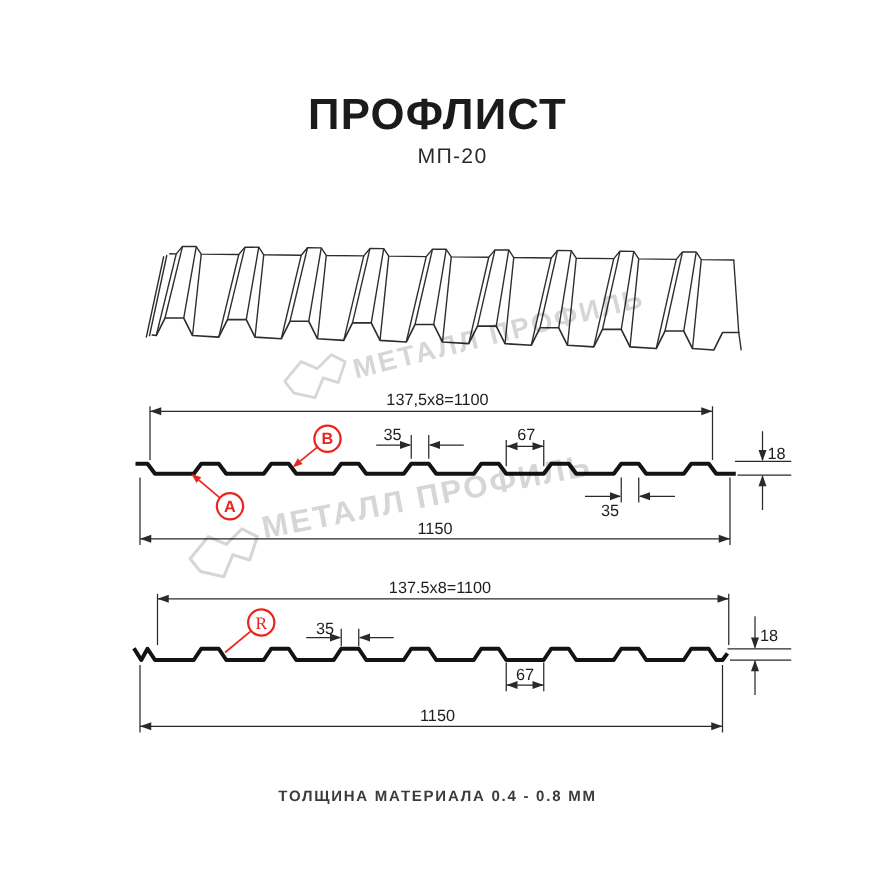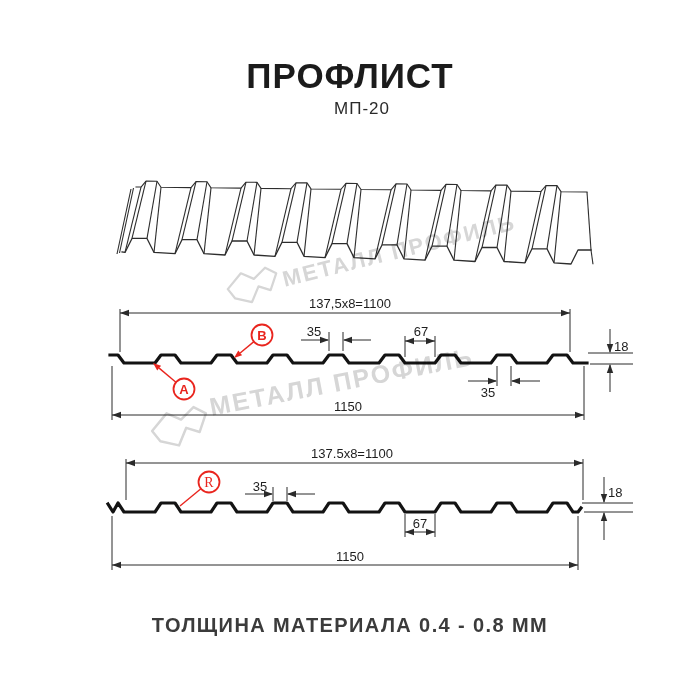--- a/index.html
+++ b/index.html
@@ -1,23 +1,23 @@
 <!DOCTYPE html>
 <html><head>
 <meta charset="utf-8">
 <style>
   html,body{margin:0;padding:0;background:#fff;}
   body{width:700px;height:700px;overflow:hidden;font-family:"Liberation Sans",sans-serif;position:relative;}
-  .stage{position:absolute;left:0;top:0;width:700px;height:500px;background:#fff;}
+  .stage{position:absolute;left:0;top:16px;width:700px;height:500px;background:#fff;}
   .title{position:absolute;left:0;right:0;top:56px;text-align:center;
          font-size:35px;font-weight:bold;color:#1b1b1b;letter-spacing:1px;}
   .subtitle{position:absolute;left:0;right:0;top:99px;text-align:center;
          font-size:17px;color:#2a2a2a;letter-spacing:1px;margin-left:24px;}
   .footer{position:absolute;left:0;right:0;top:614px;text-align:center;
-         font-size:20px;font-weight:bold;color:#3b3b3b;letter-spacing:1.4px;}
+         font-size:12px;font-weight:bold;color:#3b3b3b;letter-spacing:1.4px;}
   svg#art{position:absolute;left:0;top:0;}
   text.dim{font-family:"Liberation Sans",sans-serif;font-size:13px;fill:#1e1e1e;}
   text.cl{font-family:"Liberation Sans",sans-serif;font-size:13px;font-weight:bold;fill:#e9251e;}
   text.cls{font-family:"Liberation Serif",serif;font-size:14px;fill:#e9251e;}
   .wm-text{position:absolute;font-weight:bold;color:#d6d6d6;letter-spacing:2px;
            white-space:nowrap;mix-blend-mode:multiply;pointer-events:none;}
   #wm1t{left:283px;top:267px;font-size:22px;transform:rotate(-14deg);transform-origin:0 50%;}
   #wm2t{left:210px;top:393px;font-size:25px;transform:rotate(-11deg);transform-origin:0 50%;}
   .wm-logo{position:absolute;mix-blend-mode:multiply;pointer-events:none;}
   #wm1l{left:225px;top:264px;width:54px;}

